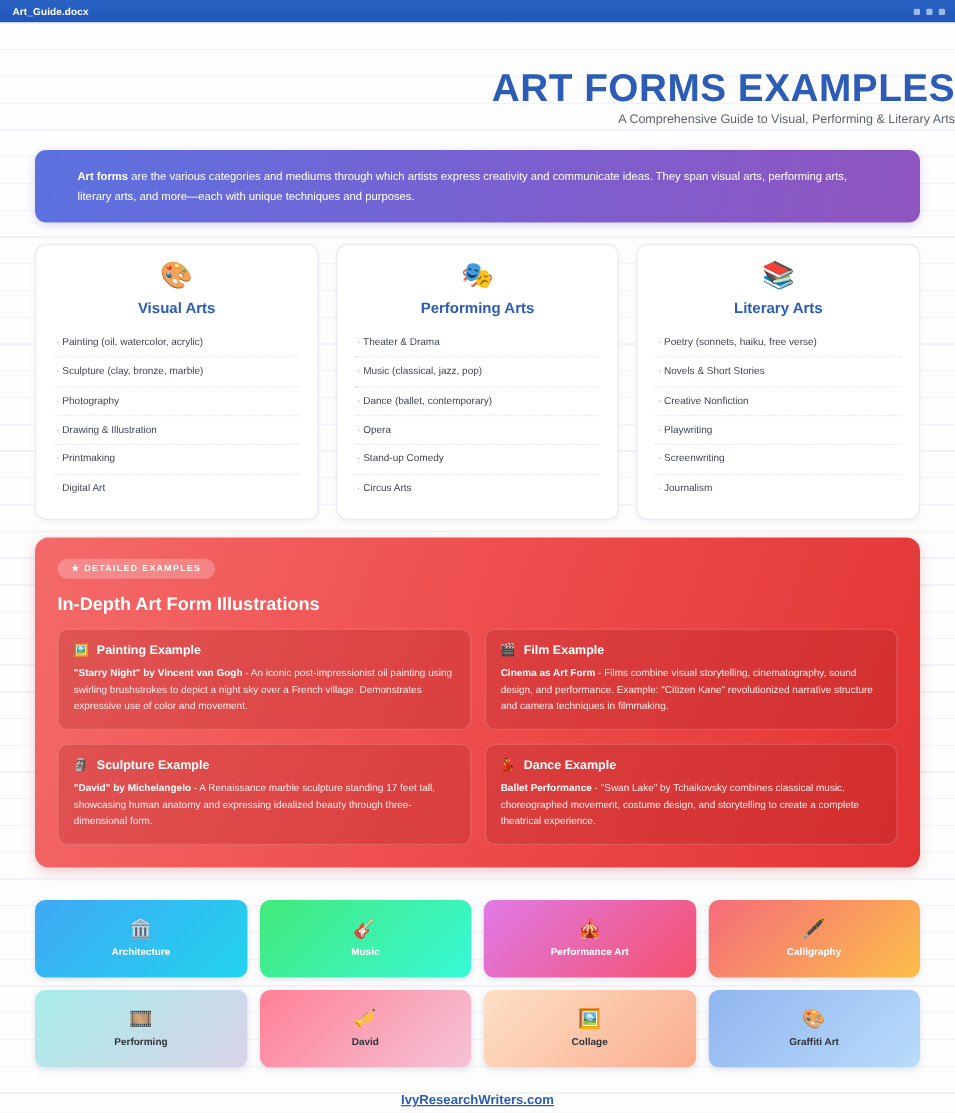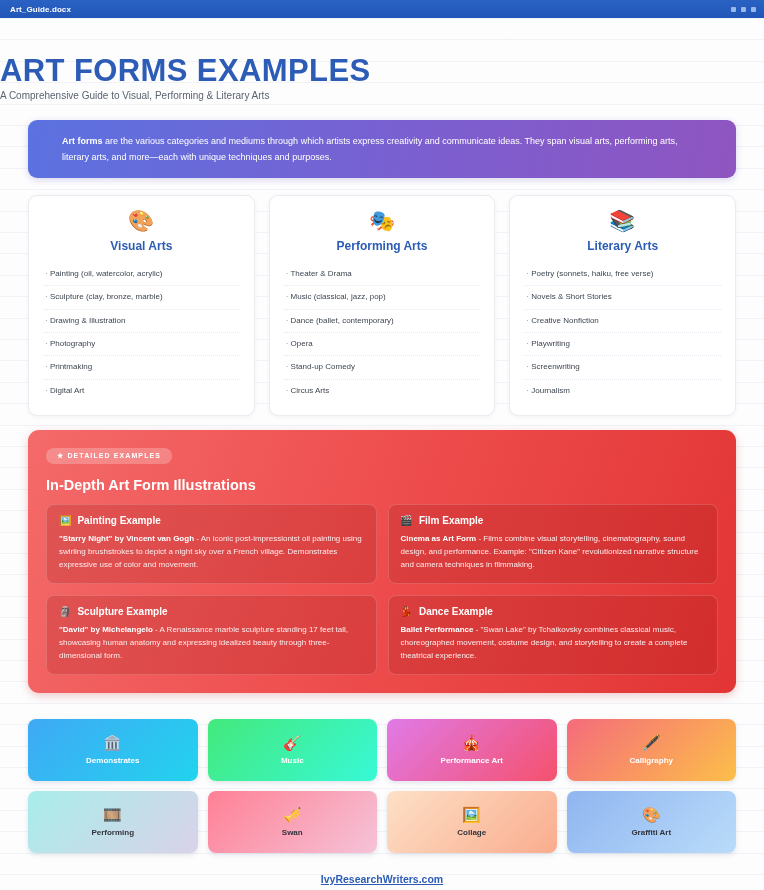--- a/index.html
+++ b/index.html
@@ -27,21 +27,21 @@
   .page {
     flex: 1 1 auto; position: relative; overflow: hidden;
     background-color: #fdfdfe;
     background-image: repeating-linear-gradient(180deg,
         rgba(176,190,214,0.17) 0px, rgba(176,190,214,0.17) 1px,
         rgba(0,0,0,0) 1px, rgba(0,0,0,0) 21.4px);
   }
   .page-inner { position: relative; padding: 0 0 6px; }
 
   
-  .doc-header { text-align: left; padding: 36px 0 0; }
+  .doc-header { text-align: right; padding: 36px 0 0; }
   .doc-title {
     font-size: 31px; font-weight: bold; color: #2c5cb5;
     letter-spacing: .4px; line-height: 1.12;
   }
   .doc-subtitle { font-size: 10px; color: #5c6370; margin-top: 1px; }
 
   
   .intro-wrap { padding: 19px 28px 0; }
   .intro {
     background: linear-gradient(100deg,#5b72e0 0%,#7b5fd0 55%,#8f55c0 100%);
@@ -146,22 +146,22 @@
       </div>
 
       <div class="cards">
 
         <div class="card">
           <div class="card-emoji">🎨</div>
           <div class="card-title">Visual Arts</div>
           <ul class="card-list">
             <li>Painting (oil, watercolor, acrylic)</li>
             <li>Sculpture (clay, bronze, marble)</li>
+            <li>Photography</li>
             <li>Drawing &amp; Illustration</li>
-            <li>Photography</li>
             <li>Printmaking</li>
             <li>Digital Art</li>
           </ul>
         </div>
 
         <div class="card">
           <div class="card-emoji">🎭</div>
           <div class="card-title">Performing Arts</div>
           <ul class="card-list">
             <li>Theater &amp; Drama</li>
@@ -235,41 +235,41 @@
               </div>
             </div>
 
           </div>
         </div>
       </div>
 
       <div class="tiles">
         <div class="tile" style="background: linear-gradient(135deg, rgb(63, 169, 245) 0%, rgb(34, 211, 238) 100%); color: rgb(255, 255, 255);">
           <span class="tile-emoji">🏛️</span>
-          <span class="tile-label">Demonstrates</span>
+          <span class="tile-label">Architecture</span>
         </div>
         <div class="tile" style="background: linear-gradient(135deg, rgb(67, 233, 123) 0%, rgb(56, 249, 215) 100%); color: rgb(255, 255, 255);">
           <span class="tile-emoji">🎸</span>
           <span class="tile-label">Music</span>
         </div>
         <div class="tile" style="background: linear-gradient(135deg, rgb(224, 122, 232) 0%, rgb(245, 81, 108) 100%); color: rgb(255, 255, 255);">
           <span class="tile-emoji">🎪</span>
           <span class="tile-label">Performance Art</span>
         </div>
         <div class="tile" style="background: linear-gradient(135deg, rgb(245, 107, 123) 0%, rgb(252, 191, 73) 100%); color: rgb(255, 255, 255);">
           <span class="tile-emoji">🖋️</span>
           <span class="tile-label">Calligraphy</span>
         </div>
         <div class="tile" style="background: linear-gradient(135deg, rgb(168, 237, 234) 0%, rgb(217, 210, 233) 100%); color: rgb(48, 51, 60);">
           <span class="tile-emoji">🎞️</span>
           <span class="tile-label">Performing</span>
         </div>
         <div class="tile" style="background: linear-gradient(135deg, rgb(255, 128, 149) 0%, rgb(245, 195, 216) 100%); color: rgb(48, 51, 60);">
           <span class="tile-emoji">🎺</span>
-          <span class="tile-label">Swan</span>
+          <span class="tile-label">David</span>
         </div>
         <div class="tile" style="background: linear-gradient(135deg, rgb(253, 224, 198) 0%, rgb(250, 172, 142) 100%); color: rgb(48, 51, 60);">
           <span class="tile-emoji">🖼️</span>
           <span class="tile-label">Collage</span>
         </div>
         <div class="tile" style="background: linear-gradient(135deg, rgb(144, 181, 240) 0%, rgb(185, 220, 250) 100%); color: rgb(48, 51, 60);">
           <span class="tile-emoji">🎨</span>
           <span class="tile-label">Graffiti Art</span>
         </div>
       </div>

